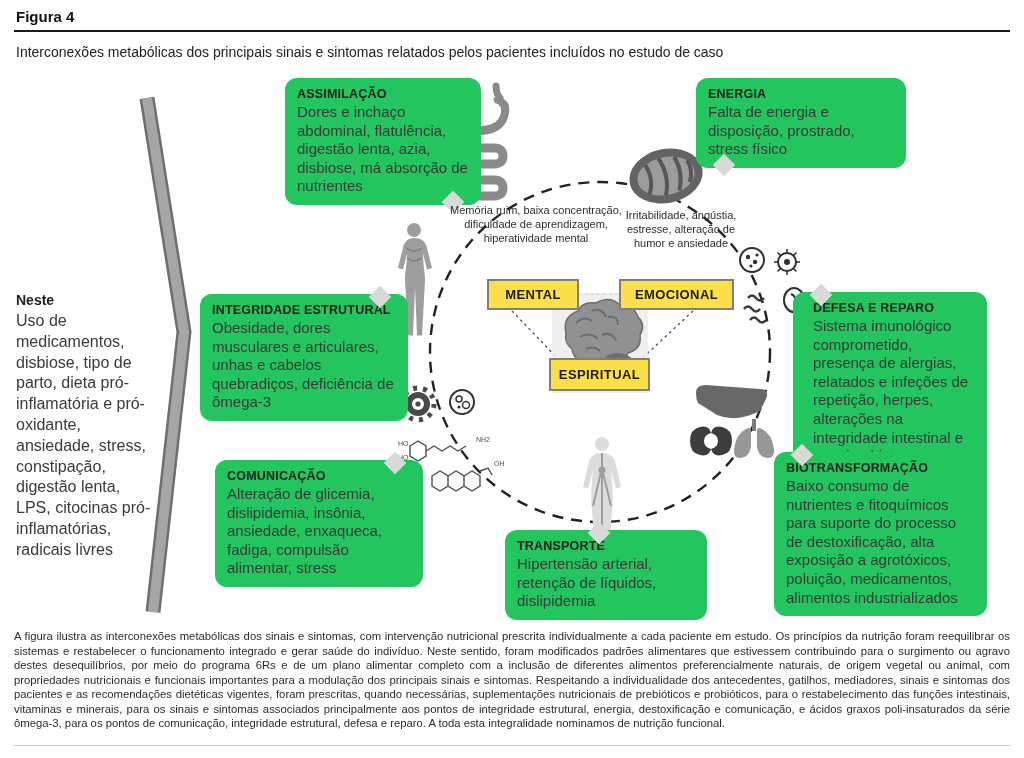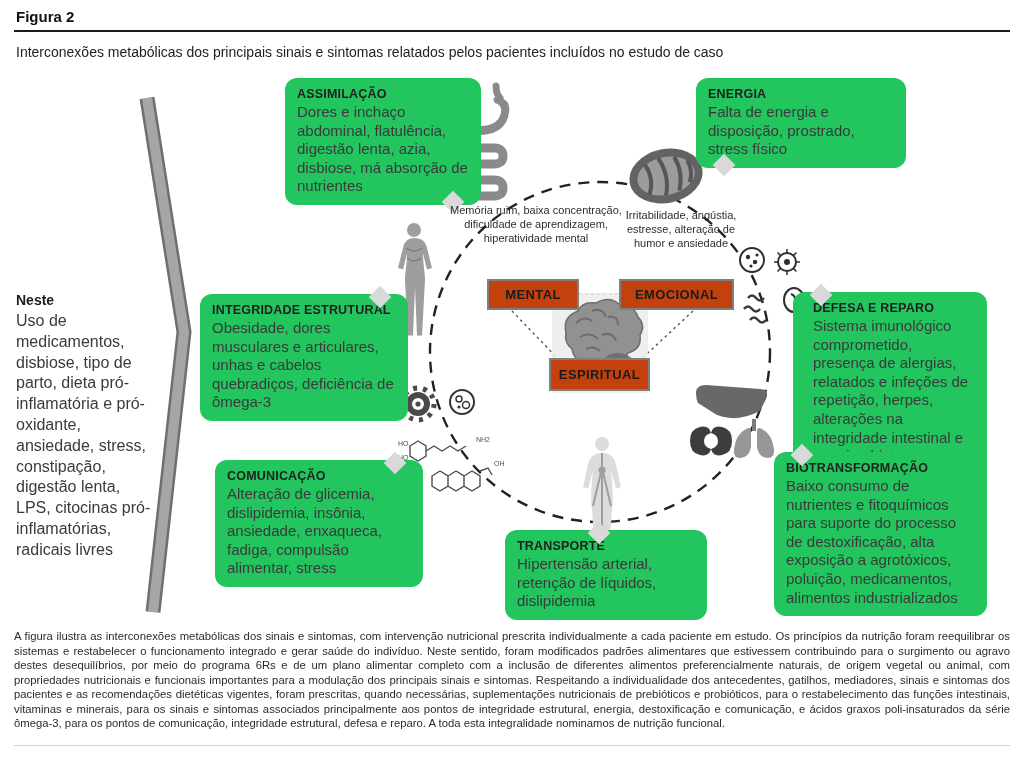--- a/index.html
+++ b/index.html
@@ -32,36 +32,36 @@
   .box-transporte{left:505px;top:530px;width:202px;min-height:86px;}
 
   .atms{position:absolute;left:16px;top:292px;width:140px;}
   .atms-title{font-size:14px;font-weight:bold;color:#1c1c1c;margin-bottom:3px;}
   .atms-body{font-size:16px;line-height:1.3;color:#3a3a3a;}
 
   .note{position:absolute;font-size:11px;line-height:1.28;color:#2e2e2e;text-align:center;z-index:2;}
   .note-mental{left:440px;top:203px;width:192px;}
   .note-emocional{left:612px;top:208px;width:138px;}
 
-  .cbox{position:absolute;background:#c2410c;border:2px solid #7f7f7f;display:flex;align-items:center;
+  .cbox{position:absolute;background:#fde047;border:2px solid #7f7f7f;display:flex;align-items:center;
         justify-content:center;font-size:13px;font-weight:bold;color:#1b1b1b;letter-spacing:.4px;z-index:2;box-sizing:border-box;}
   .cbox-mental{left:487px;top:279px;width:92px;height:31px;}
   .cbox-emocional{left:619px;top:279px;width:115px;height:31px;}
   .cbox-espiritual{left:549px;top:358px;width:101px;height:33px;}
 
   .nodes-z{z-index:2;}
   .caption{position:absolute;left:14px;top:629px;width:996px;font-size:11.3px;line-height:1.29;
            text-align:justify;color:#2b2b2b;}
 </style>
 </head>
 <body>
 
 <div class="stage">
 
-  <div class="fig-label">Figura 2</div>
+  <div class="fig-label">Figura 4</div>
   <div class="rule"></div>
   <div class="fig-title">Interconexões metabólicas dos principais sinais e sintomas relatados pelos pacientes incluídos no estudo de caso</div>
 
   <svg class="layer" viewBox="0 0 1024 758">
     <path d="M147,98 L184,332 L153,612" fill="none" stroke="#6f6f6f" stroke-width="15"></path>
     <path d="M147,98 L184,332 L153,612" fill="none" stroke="#a6a6a6" stroke-width="10"></path>
     <circle cx="600" cy="352" r="170" fill="none" stroke="#222" stroke-width="2.4" stroke-dasharray="11 8"></circle>
     <g stroke="#555" stroke-width="1.4" stroke-dasharray="2.5 3.5">
       <line x1="579" y1="294" x2="619" y2="294"></line>
       <line x1="512" y1="311" x2="562" y2="363"></line>

